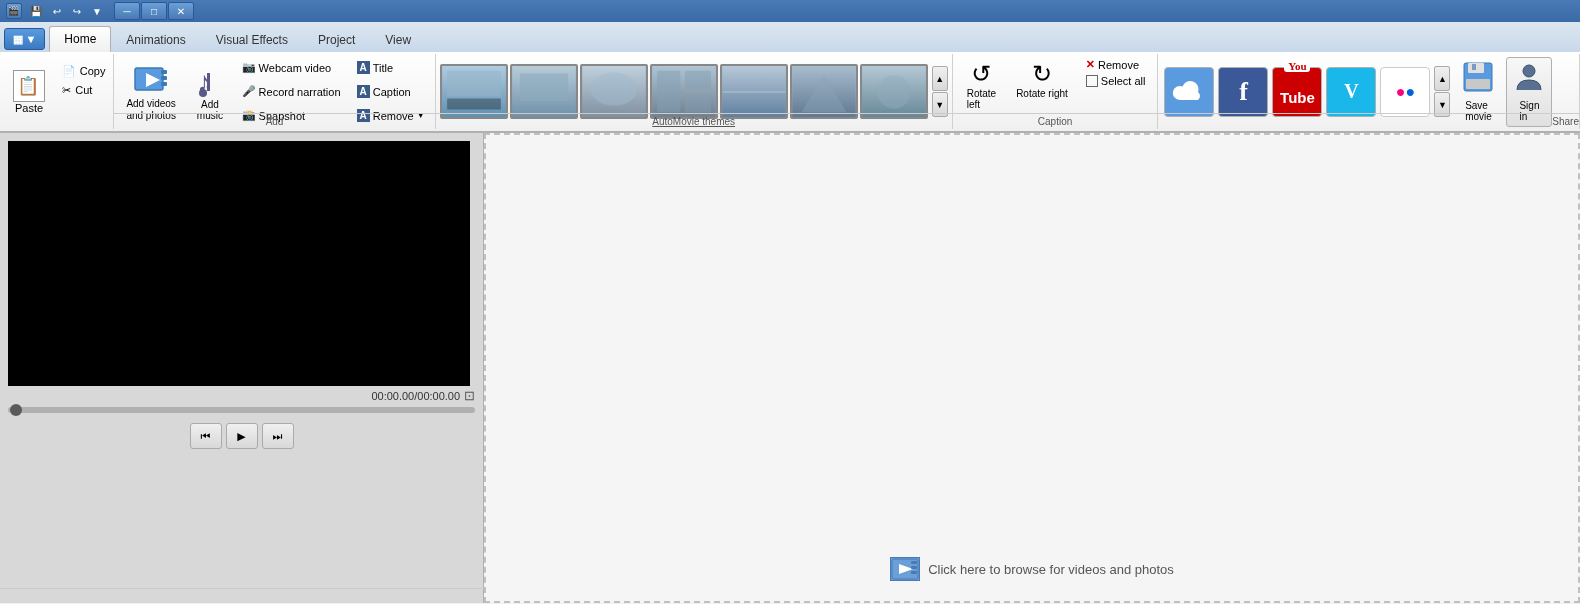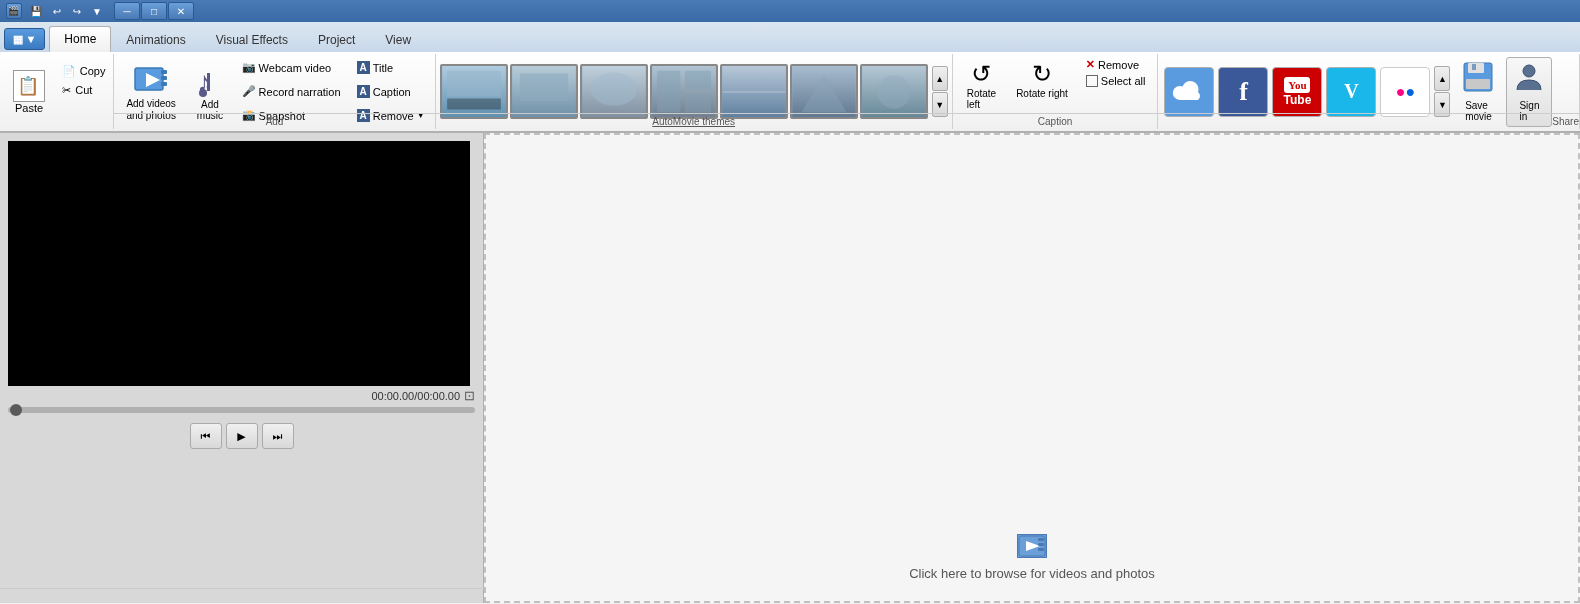--- a/index.html
+++ b/index.html
@@ -398,21 +398,20 @@
       align-items: center;
       justify-content: flex-end;
       padding-bottom: 20px;
     }
     .browse-hint {
       display: flex;
       align-items: center;
       gap: 8px;
       color: #555;
       font-size: 13px;
-      flex-direction: column;
     }
     .browse-hint-icon {
       width: 30px; height: 24px;
       background: #6a9fd8;
       border: 1px solid #4a7ab5;
       display: flex; align-items: center; justify-content: center;
       color: white; font-size: 10px;
     }
 
     
@@ -677,21 +676,21 @@
             <path d="M26 22H8a7 7 0 1 1 2.5-13.5A8 8 0 1 1 26 14a5 5 0 0 1 0 8z"></path>
           </svg>
         </div>
 
         <div class="share-icon-btn fb-btn" style="font-family:serif;font-size:26px;font-weight:bold;">f</div>
 
         <div class="share-icon-btn yt-btn" style="flex-direction: column; padding: 4px; justify-content: center; align-items: center; gap: 0px;">
           <div style="background:white;width:26px;height:16px;border-radius:3px;display:flex;align-items:center;justify-content:center;">
             <span style="color:#cc0000;font-weight:bold;font-size:11px;font-family:serif;">You</span>
           </div>
-          <div style="position: static; margin: 0px; font-size: 12px; color: white; font-weight: bold;">Tube</div>
+          <div style="position: static; margin: 17px; font-size: 15px; color: white; font-weight: bold;">Tube</div>
         </div>
 
         <div class="share-icon-btn vimeo-btn" style="font-size:20px;font-weight:bold;font-family:serif;">V</div>
 
         <div class="share-icon-btn" style="background:white;border:1px solid #ccc;">
           <span style="color:#ff0084;font-size:16px;">●</span>
             <span style="color:#0063db;font-size:16px;">●</span>
         </div>
 
         <div class="share-scroll">

